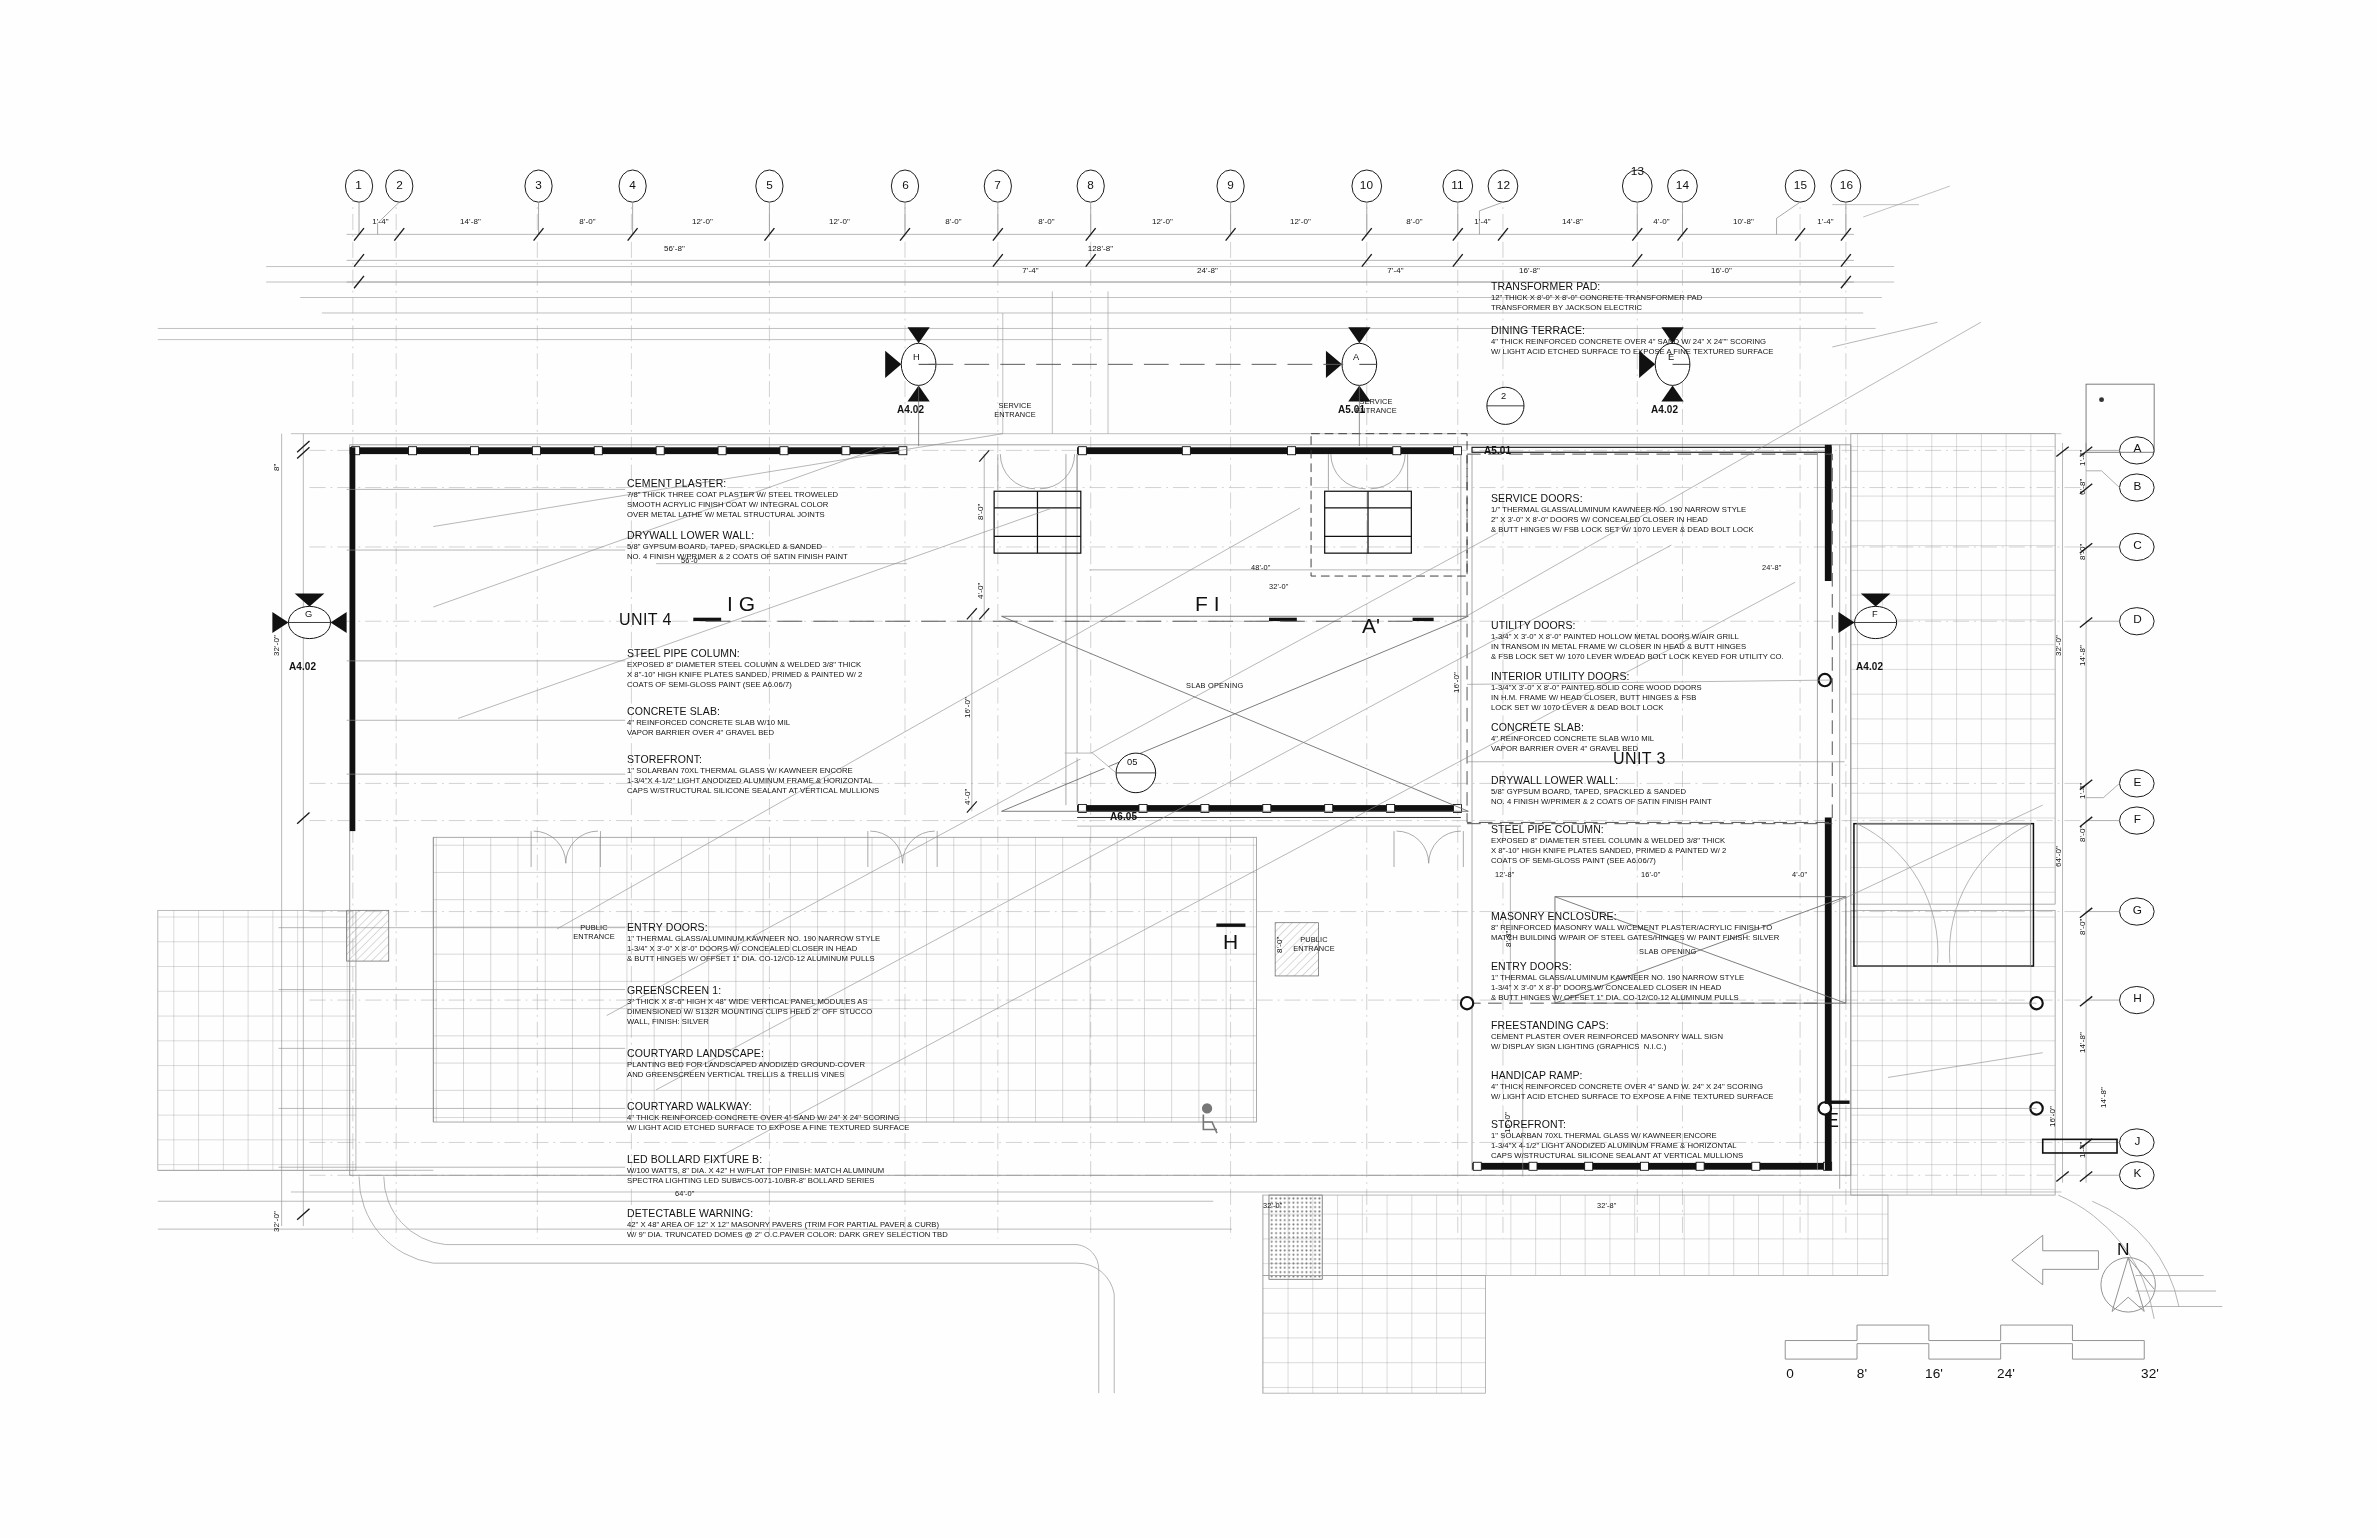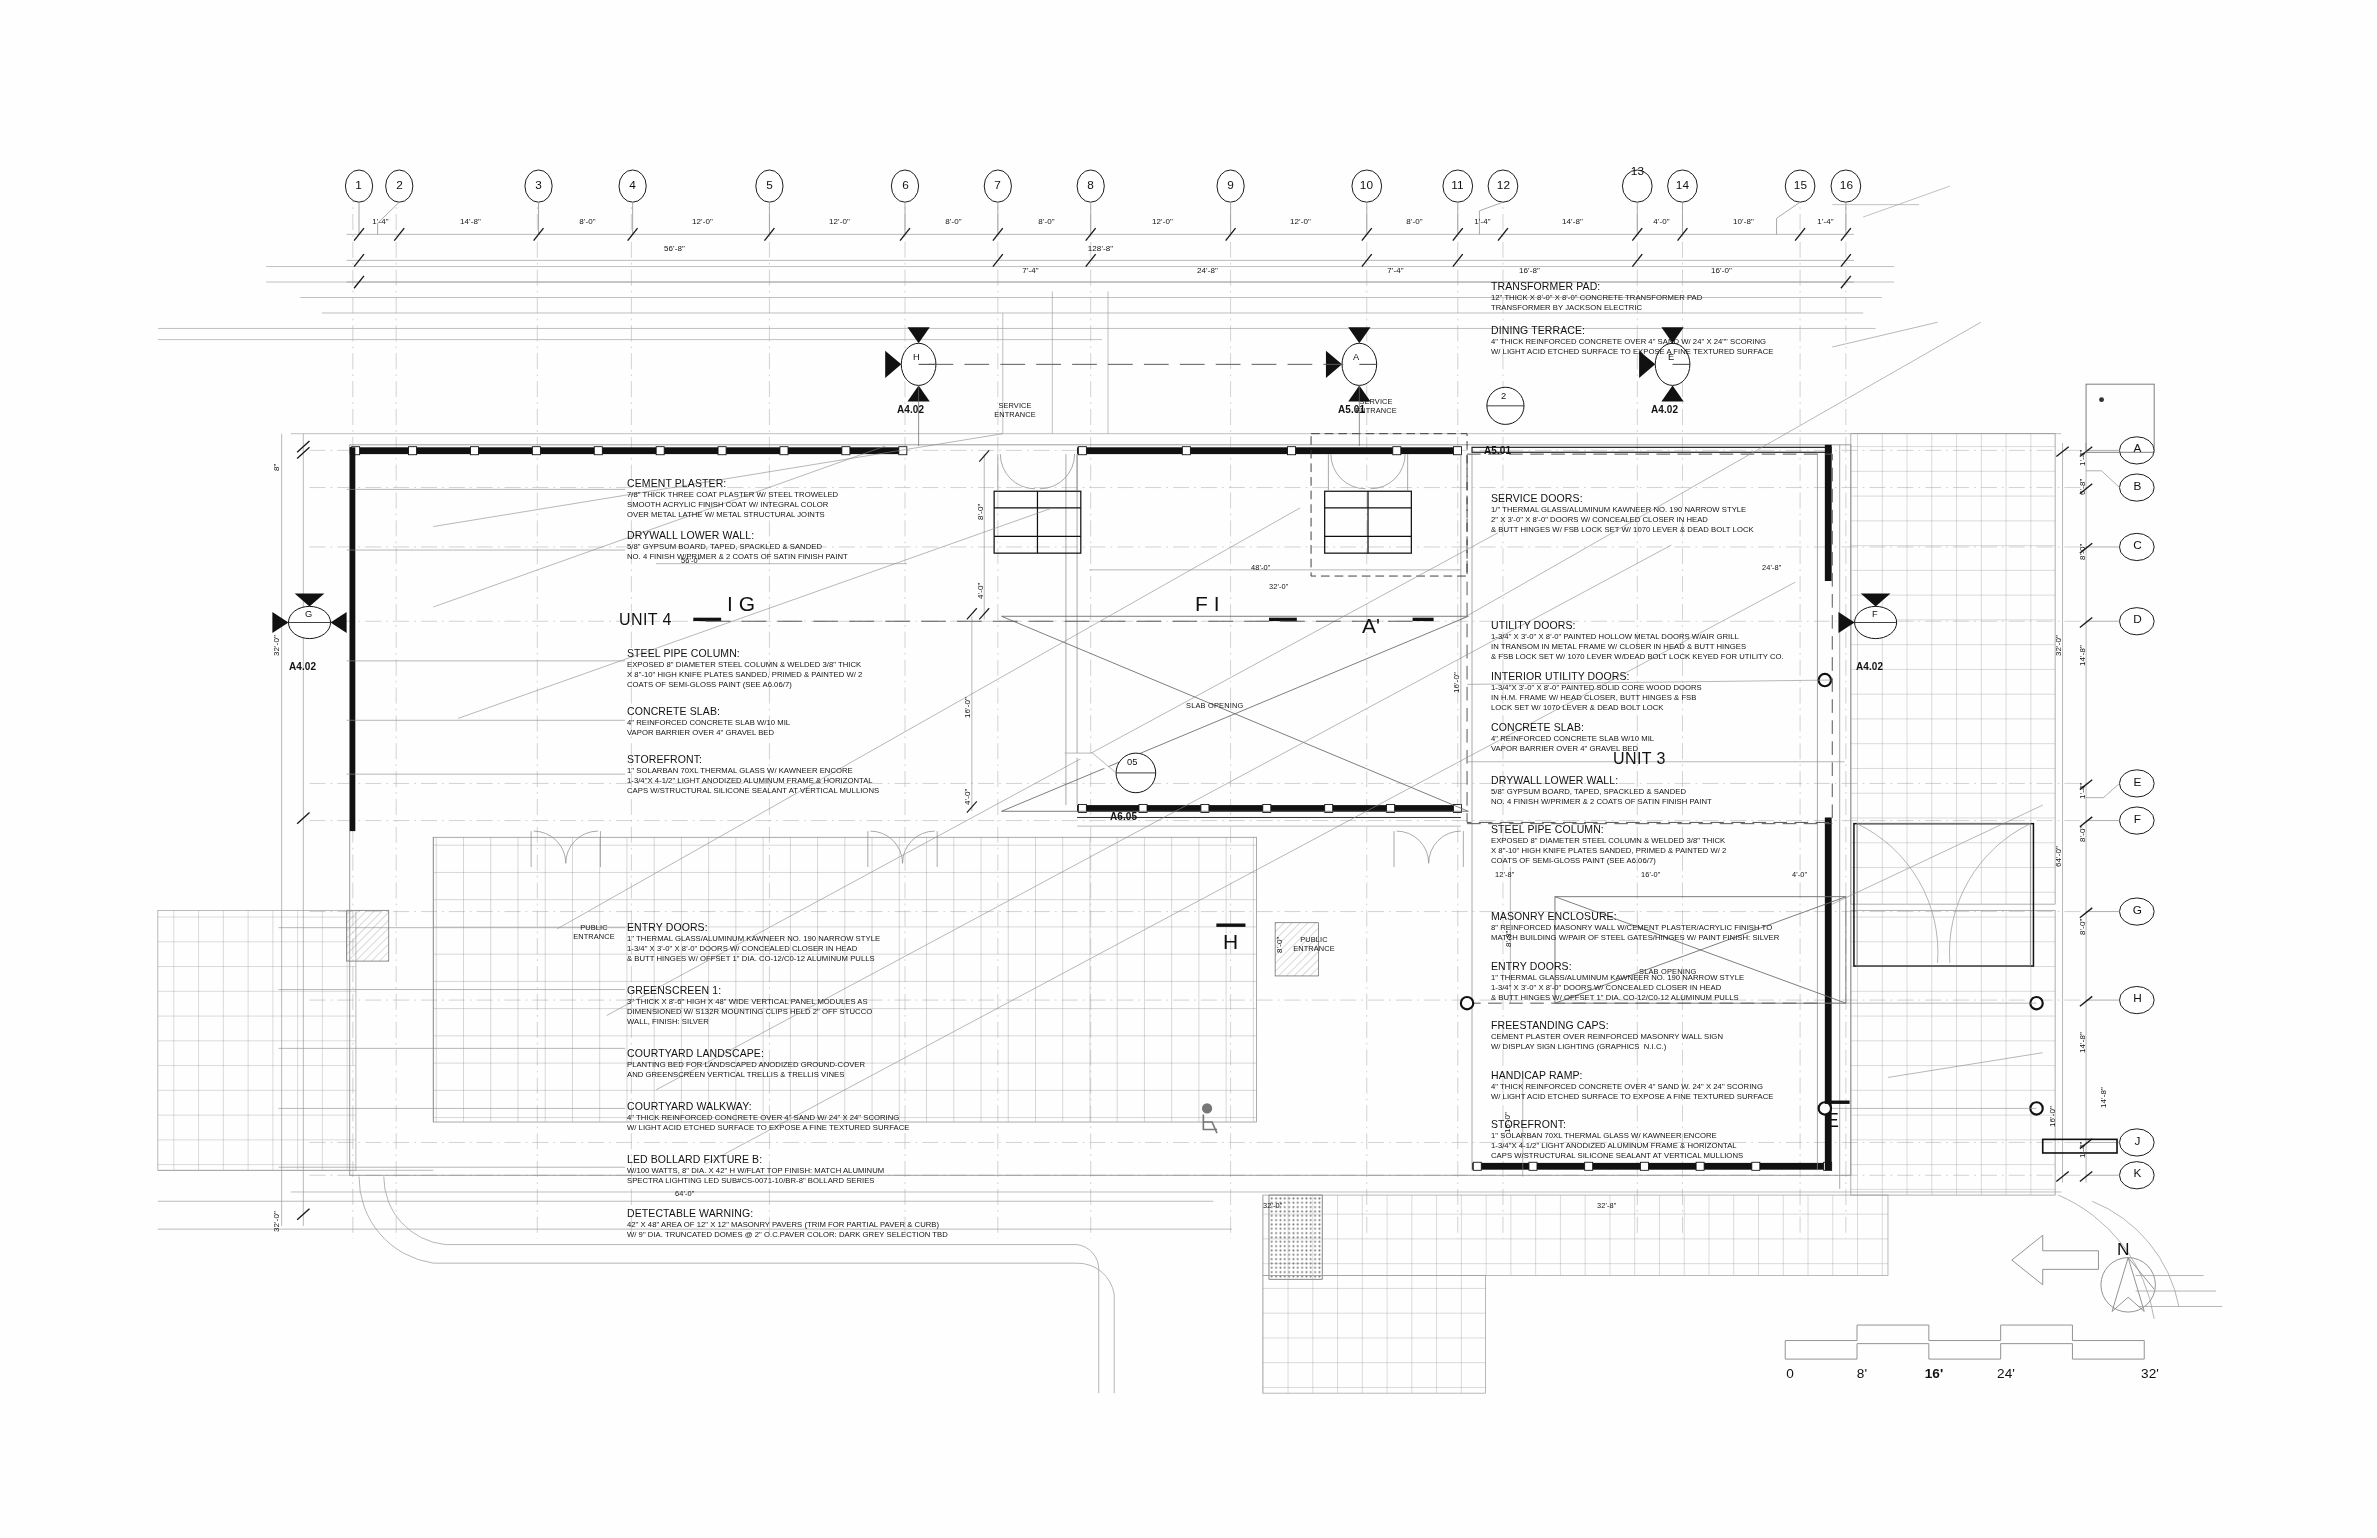--- a/index.html
+++ b/index.html
@@ -66,21 +66,21 @@
     letter-spacing: 0.1px;
   }
   .sec-letter {
     font-size: 21px;
     font-weight: 400;
   }
   .marker-top { font-size: 9.3px; }
   .marker-bot { font-size: 10px; font-weight: 700; margin-top: 36px;}
   .scale-num { font-size: 13.6px; }
   .north-n { font-size: 17.3px; }
-  .slabop { font-size: 7.4px; letter-spacing: 0.2px; margin-top: 20px; }
+  .slabop { font-size: 7.4px; letter-spacing: 0.2px; }
 </style>
 </head>
 <body>
 
 <div id="sheet">
 
 <svg id="plan" viewBox="0 0 3840 2485">
   <defs>
     <pattern id="pavers" width="44" height="44" patternUnits="userSpaceOnUse">
       <rect width="44" height="44" fill="none"></rect>
@@ -737,21 +737,21 @@
       <div class="txt" style="left: 1491px; top: 910px;"><div class="note-title">MASONRY ENCLOSURE:</div><div class="note-body">8" REINFORCED MASONRY WALL W/CEMENT PLASTER/ACRYLIC FINISH TO</div><div class="note-body">MATCH BUILDING W/PAIR OF STEEL GATES/HINGES W/ PAINT FINISH: SILVER</div></div>
       <div class="txt" style="left: 1491px; top: 960px;"><div class="note-title">ENTRY DOORS:</div><div class="note-body">1" THERMAL GLASS/ALUMINUM KAWNEER NO. 190 NARROW STYLE</div><div class="note-body">1-3/4" X 3'-0" X 8'-0" DOORS W/ CONCEALED CLOSER IN HEAD</div><div class="note-body">&amp; BUTT HINGES W/ OFFSET 1" DIA. CO-12/C0-12 ALUMINUM PULLS</div></div>
       <div class="txt" style="left: 1491px; top: 1019px;"><div class="note-title">FREESTANDING CAPS:</div><div class="note-body">CEMENT PLASTER OVER REINFORCED MASONRY WALL SIGN</div><div class="note-body">W/ DISPLAY SIGN LIGHTING (GRAPHICS  N.I.C.)</div></div>
       <div class="txt" style="left: 1491px; top: 1069px;"><div class="note-title">HANDICAP RAMP:</div><div class="note-body">4" THICK REINFORCED CONCRETE OVER 4" SAND W. 24" X 24" SCORING</div><div class="note-body">W/ LIGHT ACID ETCHED SURFACE TO EXPOSE A FINE TEXTURED SURFACE</div></div>
       <div class="txt" style="left: 1491px; top: 1118px;"><div class="note-title">STOREFRONT:</div><div class="note-body">1" SOLARBAN 70XL THERMAL GLASS W/ KAWNEER ENCORE</div><div class="note-body">1-3/4"X 4-1/2" LIGHT ANODIZED ALUMINUM FRAME &amp; HORIZONTAL</div><div class="note-body">CAPS W/STRUCTURAL SILICONE SEALANT AT VERTICAL MULLIONS</div></div>
     </div>
 
 <div id="scalenums">
       <div class="txt scale-num" style="left: 1774px; top: 1365px; width: 32px; text-align: center;">0</div>
       <div class="txt scale-num" style="left: 1846px; top: 1365px; width: 32px; text-align: center;">8'</div>
-      <div class="txt scale-num" style="left: 1918px; top: 1365px; width: 32px; text-align: center; font-weight: bold;">16'</div>
+      <div class="txt scale-num" style="left: 1918px; top: 1365px; width: 32px; text-align: center;">16'</div>
       <div class="txt scale-num" style="left: 1990px; top: 1365px; width: 32px; text-align: center;">24'</div>
       <div class="txt scale-num" style="left: 2134px; top: 1365px; width: 32px; text-align: center;">32'</div>
     </div>
 
 <div class="txt unit-label" style="left:619px; top:610px;">UNIT 4</div>
 <div class="txt unit-label" style="left:1613px; top:749px;">UNIT 3</div>
 
 <div class="txt slabop" style="left:1186px; top:681px;">SLAB OPENING</div>
 <div class="txt slabop" style="left:1639px; top:947px;">SLAB OPENING</div>
 

